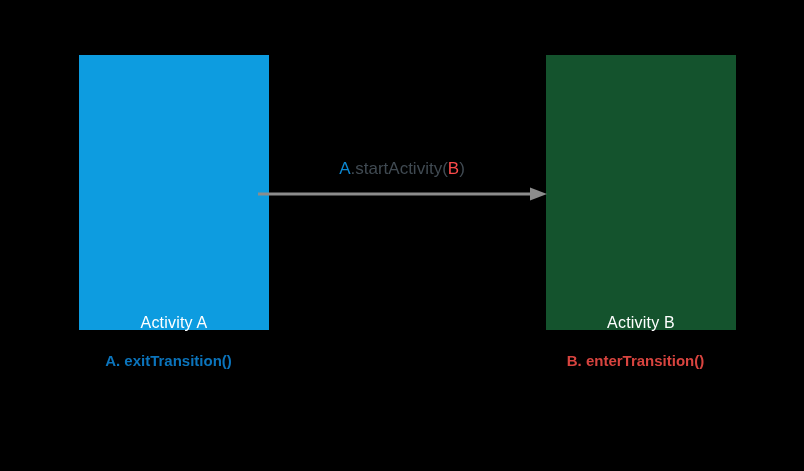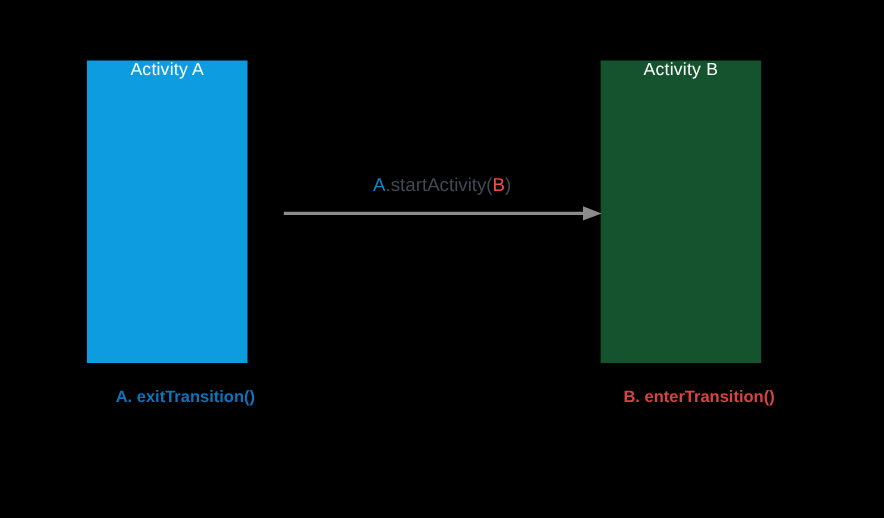--- a/index.html
+++ b/index.html
@@ -17,24 +17,24 @@
     position: relative;
     width: 804px;
     height: 471px;
     background: #000000;
   }
 
   
   .activity-box {
     position: absolute;
     top: 55px;
-    width: 146px;
+    width: 190px;
     height: 275px;
     display: flex;
-    align-items: flex-start;
+    align-items: flex-end;
     justify-content: center;
   }
   #box-a {
     left: 79px;
     background: #0d9ce0;
   }
   #box-b {
     left: 546px;
     background: #14532d;
   }

